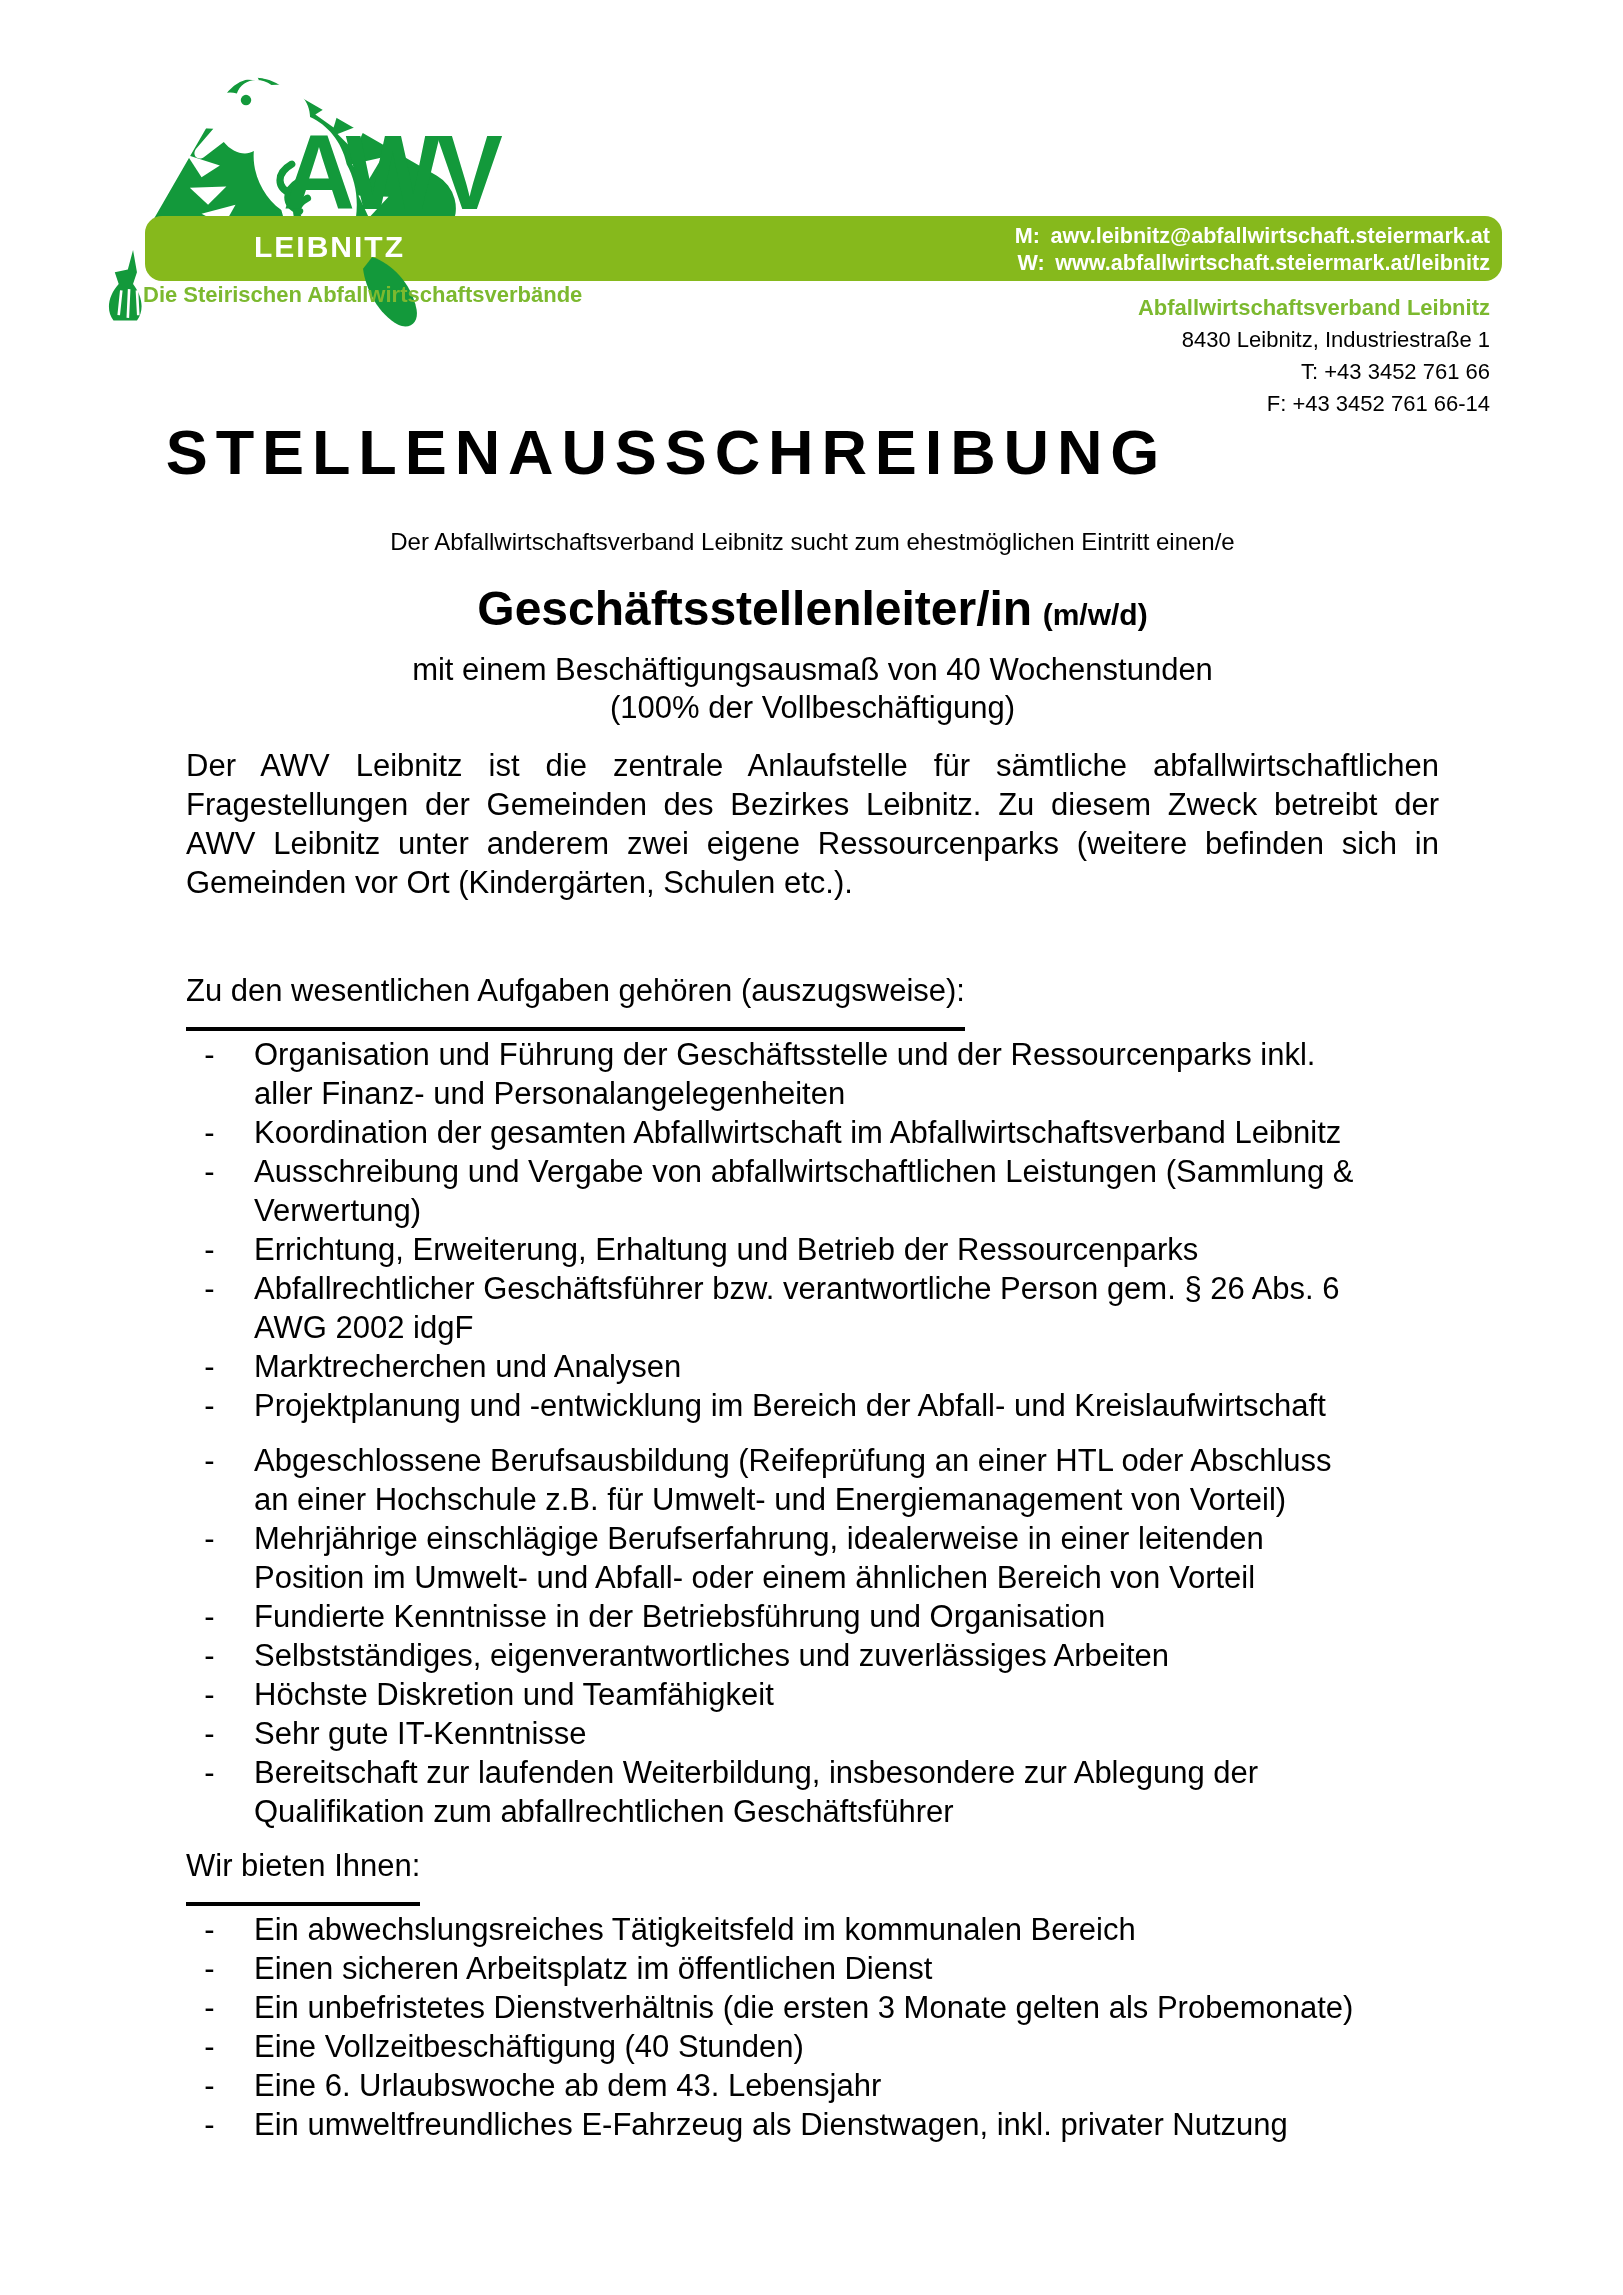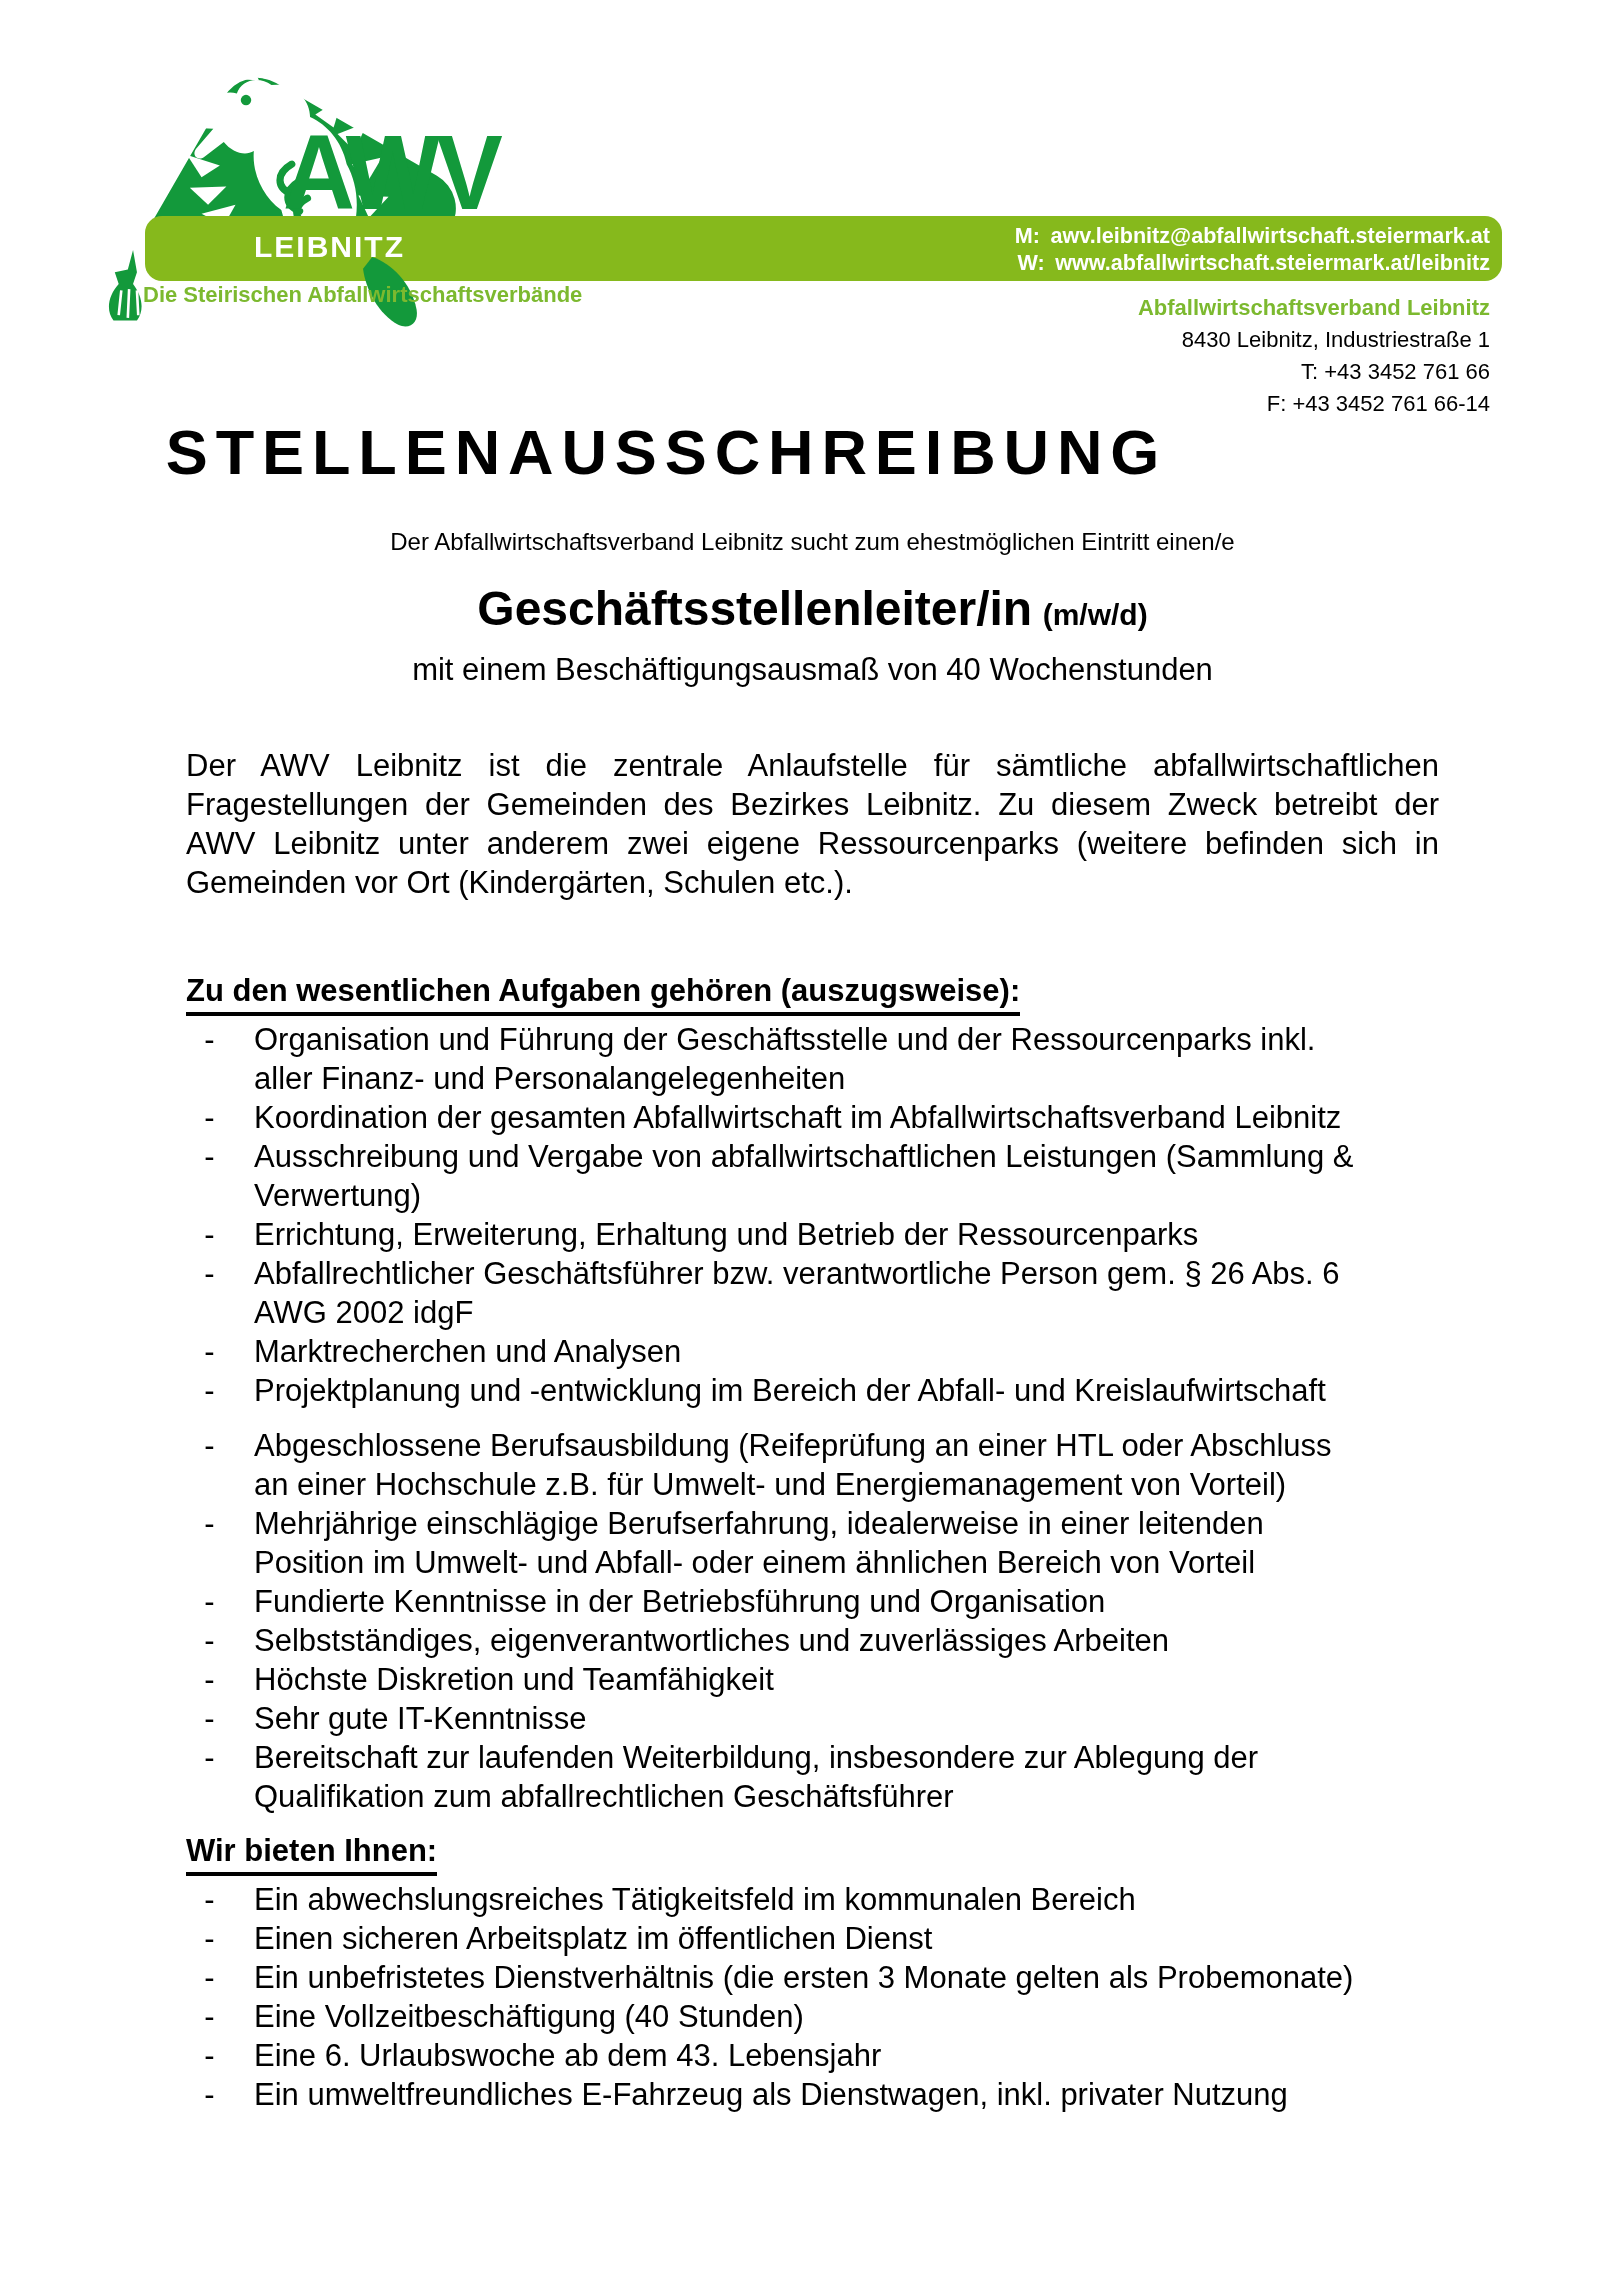--- a/index.html
+++ b/index.html
@@ -79,22 +79,22 @@
     font-size:31px;line-height:39px;
   }
   .intro-line{text-align:justify;text-align-last:justify;}
   .intro-line:last-child{text-align-last:left;}
   .sections{
     position:absolute;left:186px;top:971px;width:1253px;
   }
   .section{margin-bottom:15.7px;}
   .sec-heading{line-height:39px;font-size:31px;margin-bottom:3.9px;}
   .sec-heading-text{
-    display:inline-block;font-weight:bold;
-    border-bottom:4.6px solid #000;padding-bottom:2px;
+    display:inline-block;font-weight:normal;
+    border-bottom:4.6px solid #000;padding-bottom:17px;
   }
   .bullet{display:flex;font-size:31px;line-height:39px;}
   .bullet-dash{width:68px;padding-left:18.3px;box-sizing:border-box;flex:none;}
   .bullet-text{flex:1;white-space:pre-line;}
 </style>
 </head>
 <body>
 
 <div class="page">
 
@@ -162,20 +162,21 @@
   </div>
 
   <div class="doc-title">STELLENAUSSCHREIBUNG</div>
 
   <div class="doc-subtitle">Der Abfallwirtschaftsverband Leibnitz sucht zum ehestmöglichen Eintritt einen/e</div>
 
   <div class="pos-title">
     <span class="pos-name">Geschäftsstellenleiter/in</span><span class="pos-note">(m/w/d)</span>
   </div>
   <div class="pos-hours">mit einem Beschäftigungsausmaß von 40 Wochenstunden</div>
+  <div class="pos-fulltime">(100% der Vollbeschäftigung)</div>
 
   <div class="intro">
 
       <div class="intro-line">Der AWV Leibnitz ist die zentrale Anlaufstelle für sämtliche abfallwirtschaftlichen</div>
 
       <div class="intro-line">Fragestellungen der Gemeinden des Bezirkes Leibnitz. Zu diesem Zweck betreibt der</div>
 
       <div class="intro-line">AWV Leibnitz unter anderem zwei eigene Ressourcenparks (weitere befinden sich in</div>
 
 

